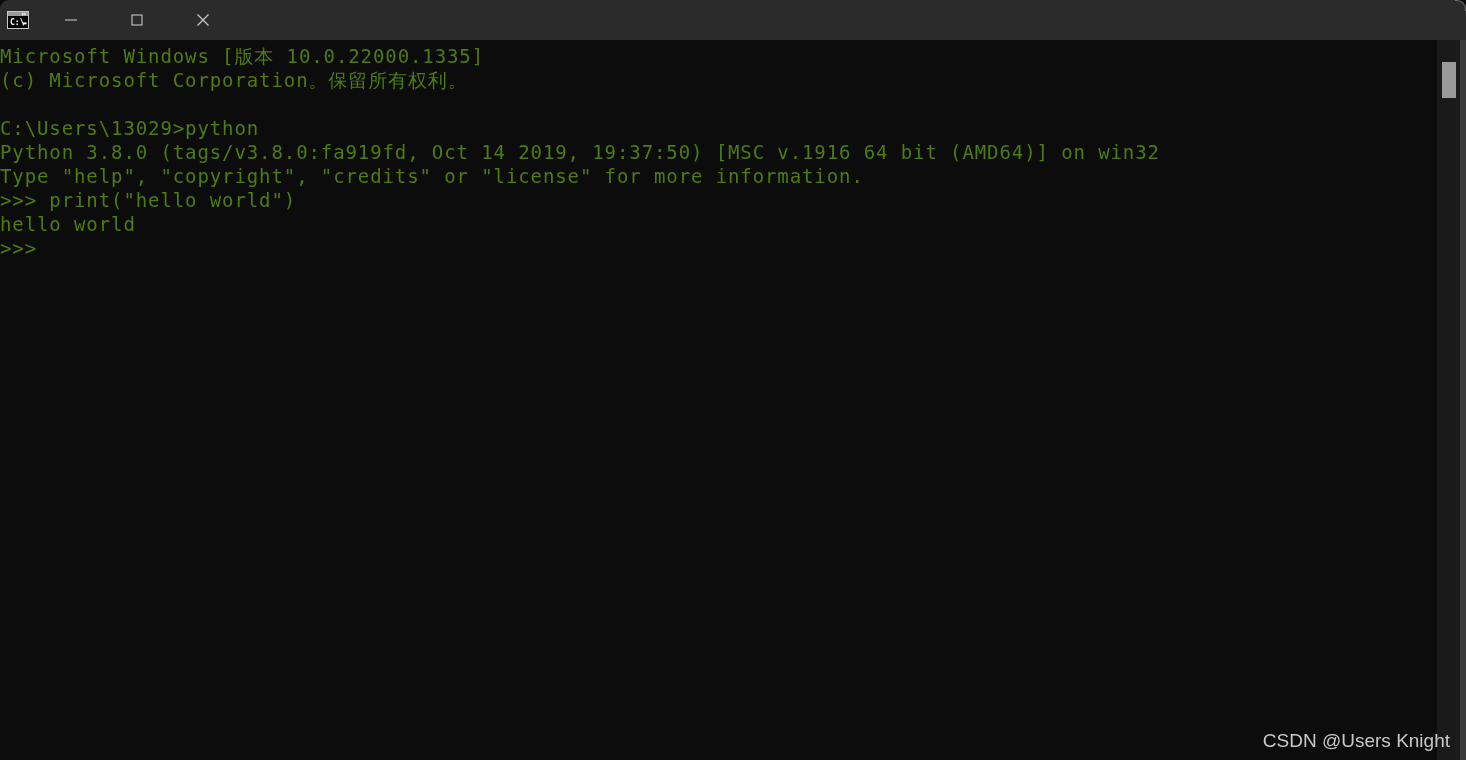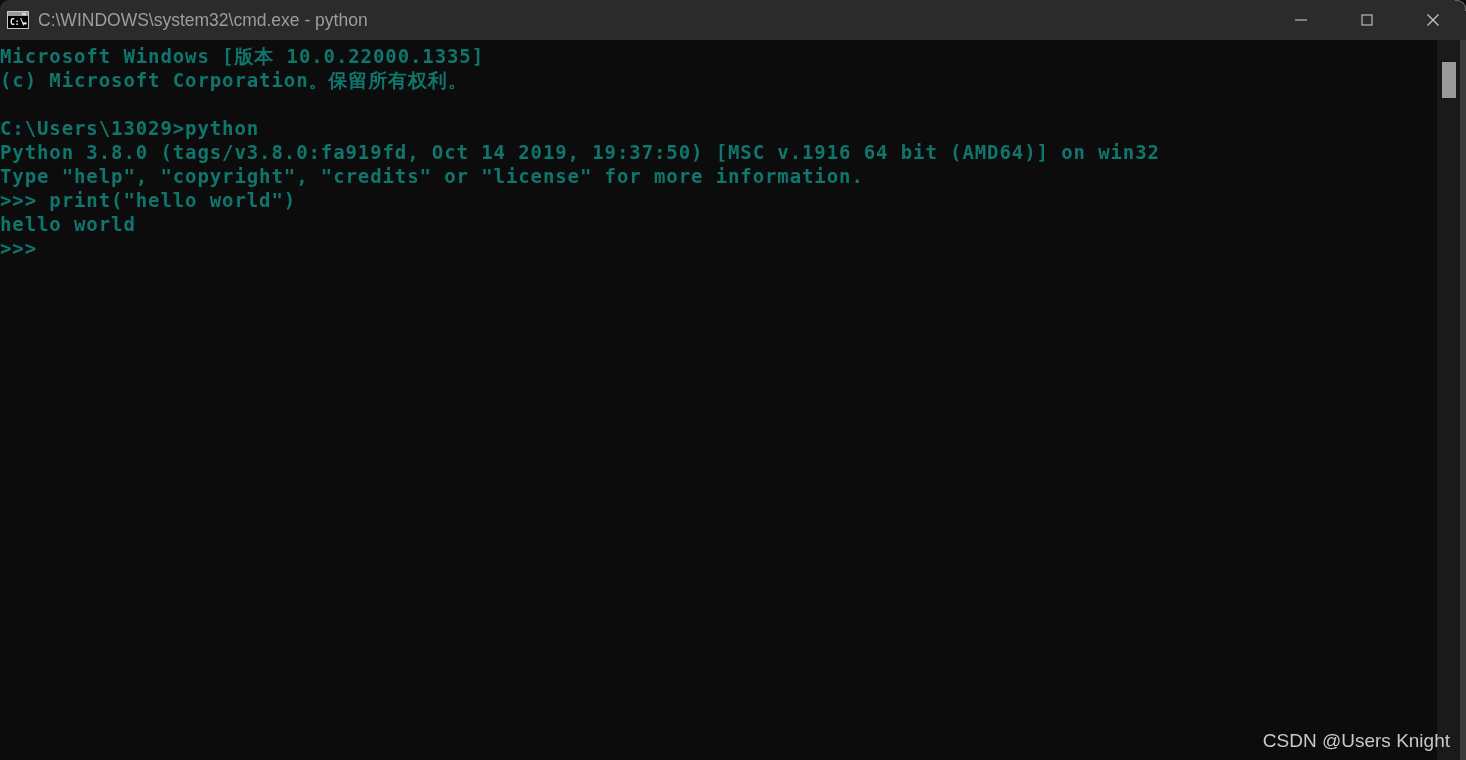--- a/index.html
+++ b/index.html
@@ -169,21 +169,20 @@
 
     <svg id="app-icon" viewBox="0 0 22 18">
       <rect x="0.5" y="0.5" width="21" height="17" fill="#000000" stroke="#c8c8c8" stroke-width="1"></rect>
       <rect x="1" y="1" width="20" height="4" fill="#9a9a9a"></rect>
       <rect x="15" y="1.8" width="1.6" height="2.4" fill="#e8e8e8"></rect>
       <rect x="17.2" y="1.8" width="1.6" height="2.4" fill="#e8e8e8"></rect>
       <text x="3" y="13.6" font-family="DejaVu Sans Mono, monospace" font-size="8" fill="#ffffff" font-weight="bold">C:\</text>
       <rect x="16" y="11.4" width="3.6" height="2" fill="#ffffff"></rect>
     </svg>
 
-    <div id="title-text" style="color: rgb(157, 157, 157);">C:\WINDOWS\system32\cmd.exe - python</div>
 
     <div id="caption-buttons">
 
       <button class="cap-btn" id="btn-minimize">
         <svg class="cap-glyph" width="16" height="16" viewBox="0 0 16 16">
           <line x1="2" y1="8" x2="14" y2="8" stroke="#b8b8b8" stroke-width="1.2"></line>
         </svg>
       </button>
 
       <button class="cap-btn" id="btn-maximize">
@@ -196,21 +195,21 @@
         <svg class="cap-glyph" width="18" height="18" viewBox="0 0 18 18">
           <line x1="3.5" y1="3.5" x2="14.5" y2="14.5" stroke="#c4c4c4" stroke-width="1.3"></line>
           <line x1="14.5" y1="3.5" x2="3.5" y2="14.5" stroke="#c4c4c4" stroke-width="1.3"></line>
         </svg>
       </button>
 
     </div>
   </div>
 
   <div id="console" style="background: rgb(12, 12, 12);">
-    <pre id="console-text" style="color: #0f766e; font-weight: bold;">Microsoft Windows [版本 10.0.22000.1335]
+    <pre id="console-text" style="color: #4d7c0f;">Microsoft Windows [版本 10.0.22000.1335]
 (c) Microsoft Corporation。保留所有权利。
 
 C:\Users\13029&gt;python
 Python 3.8.0 (tags/v3.8.0:fa919fd, Oct 14 2019, 19:37:50) [MSC v.1916 64 bit (AMD64)] on win32
 Type "help", "copyright", "credits" or "license" for more information.
 &gt;&gt;&gt; print("hello world")
 hello world
 &gt;&gt;&gt; </pre>
   </div>
 

